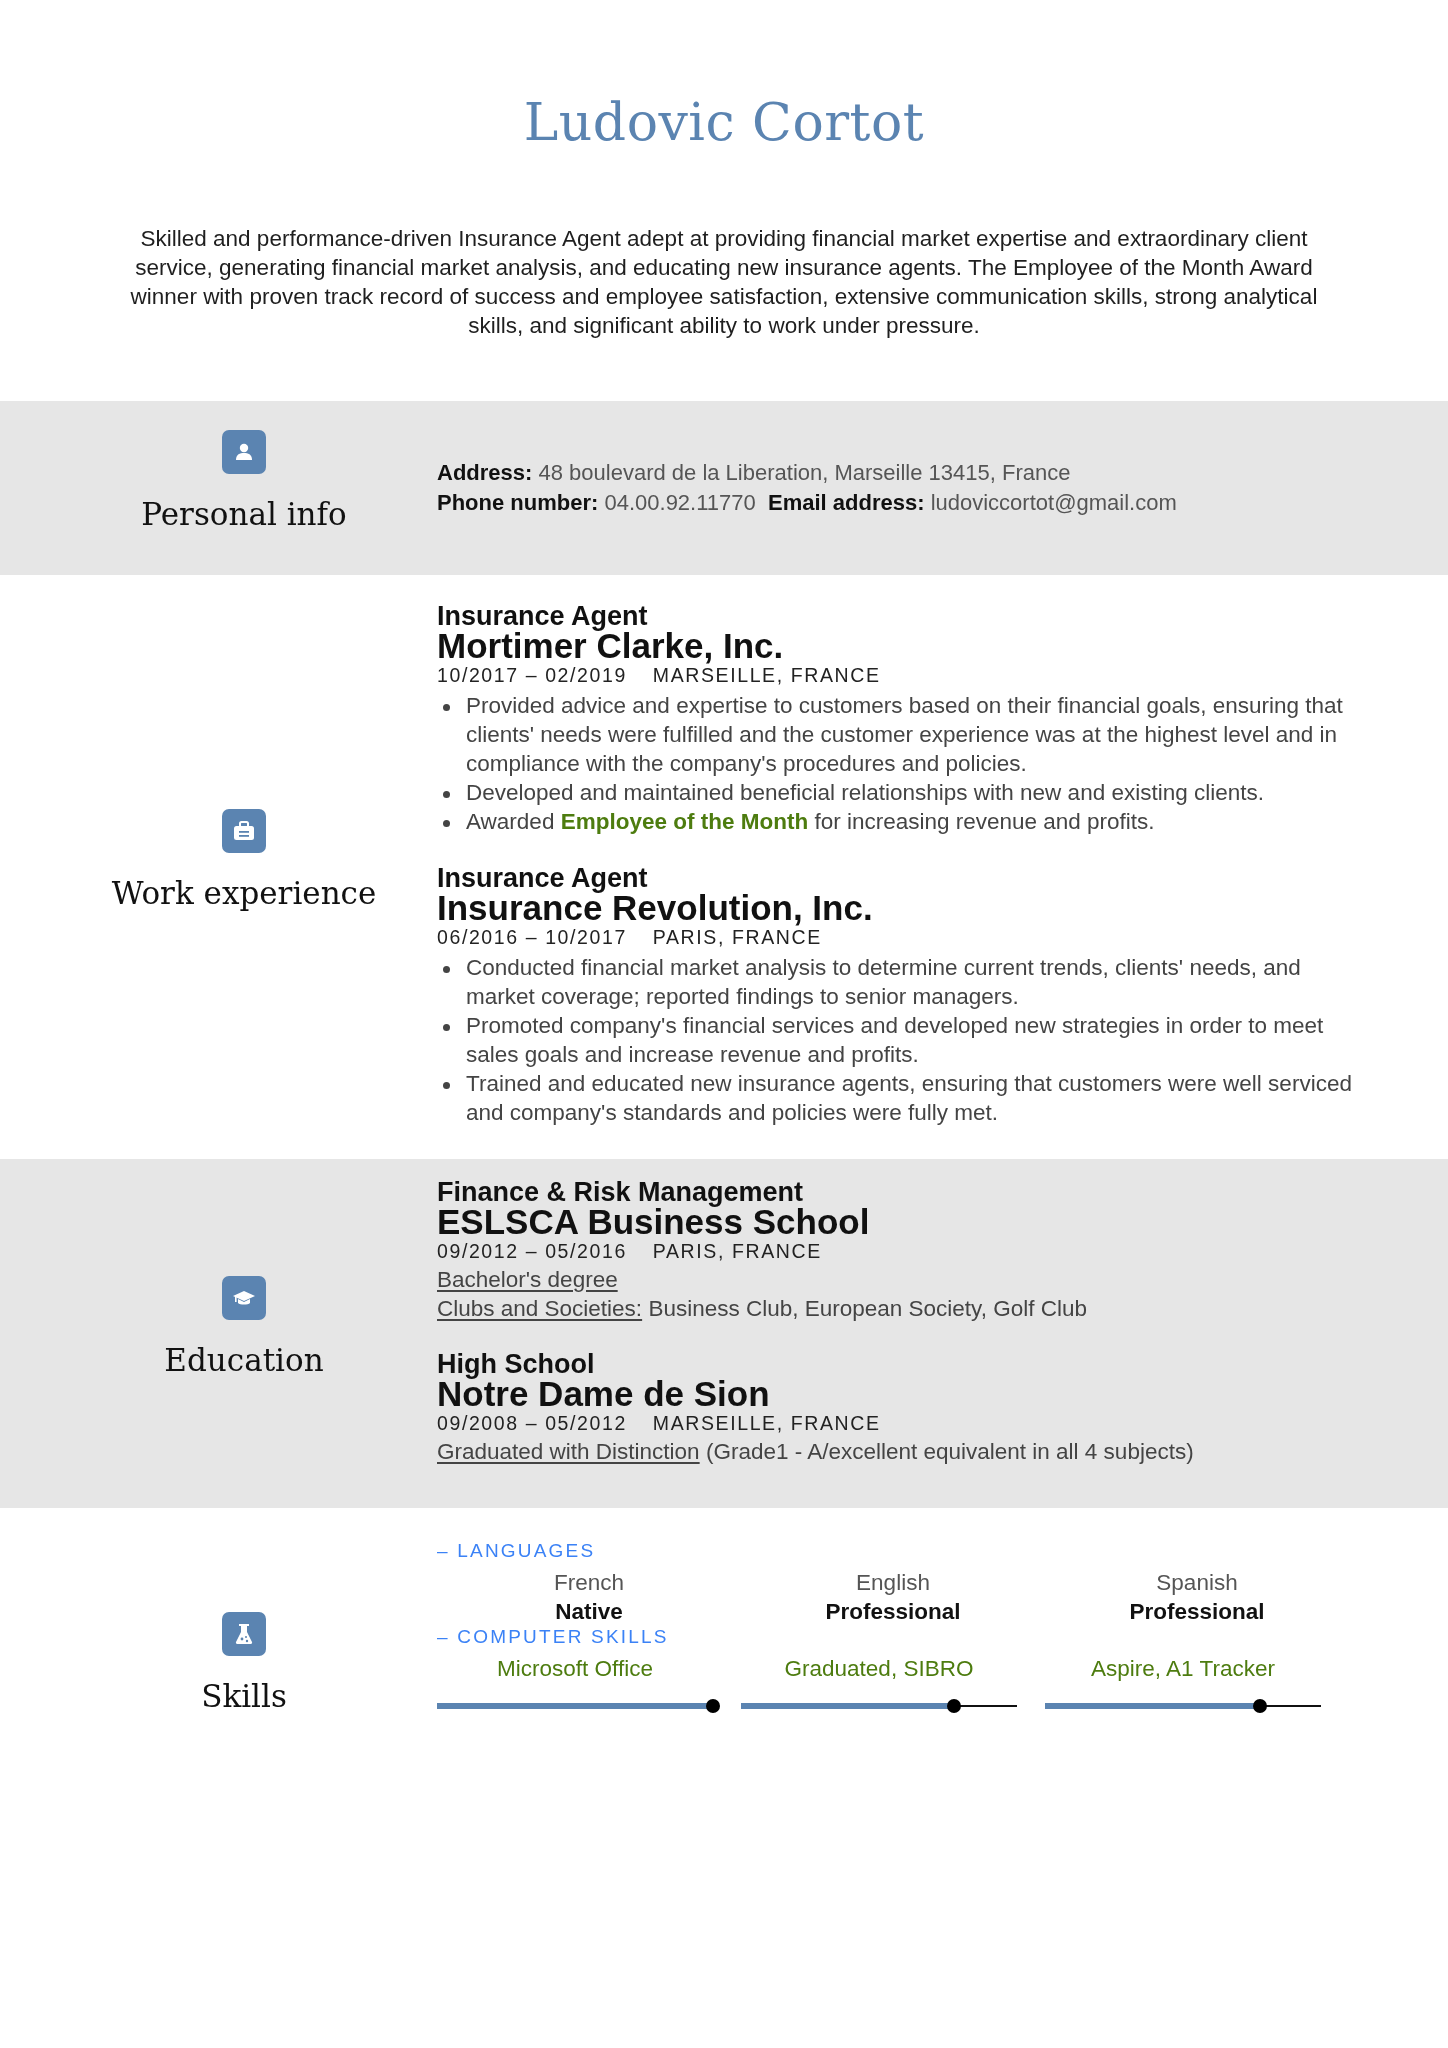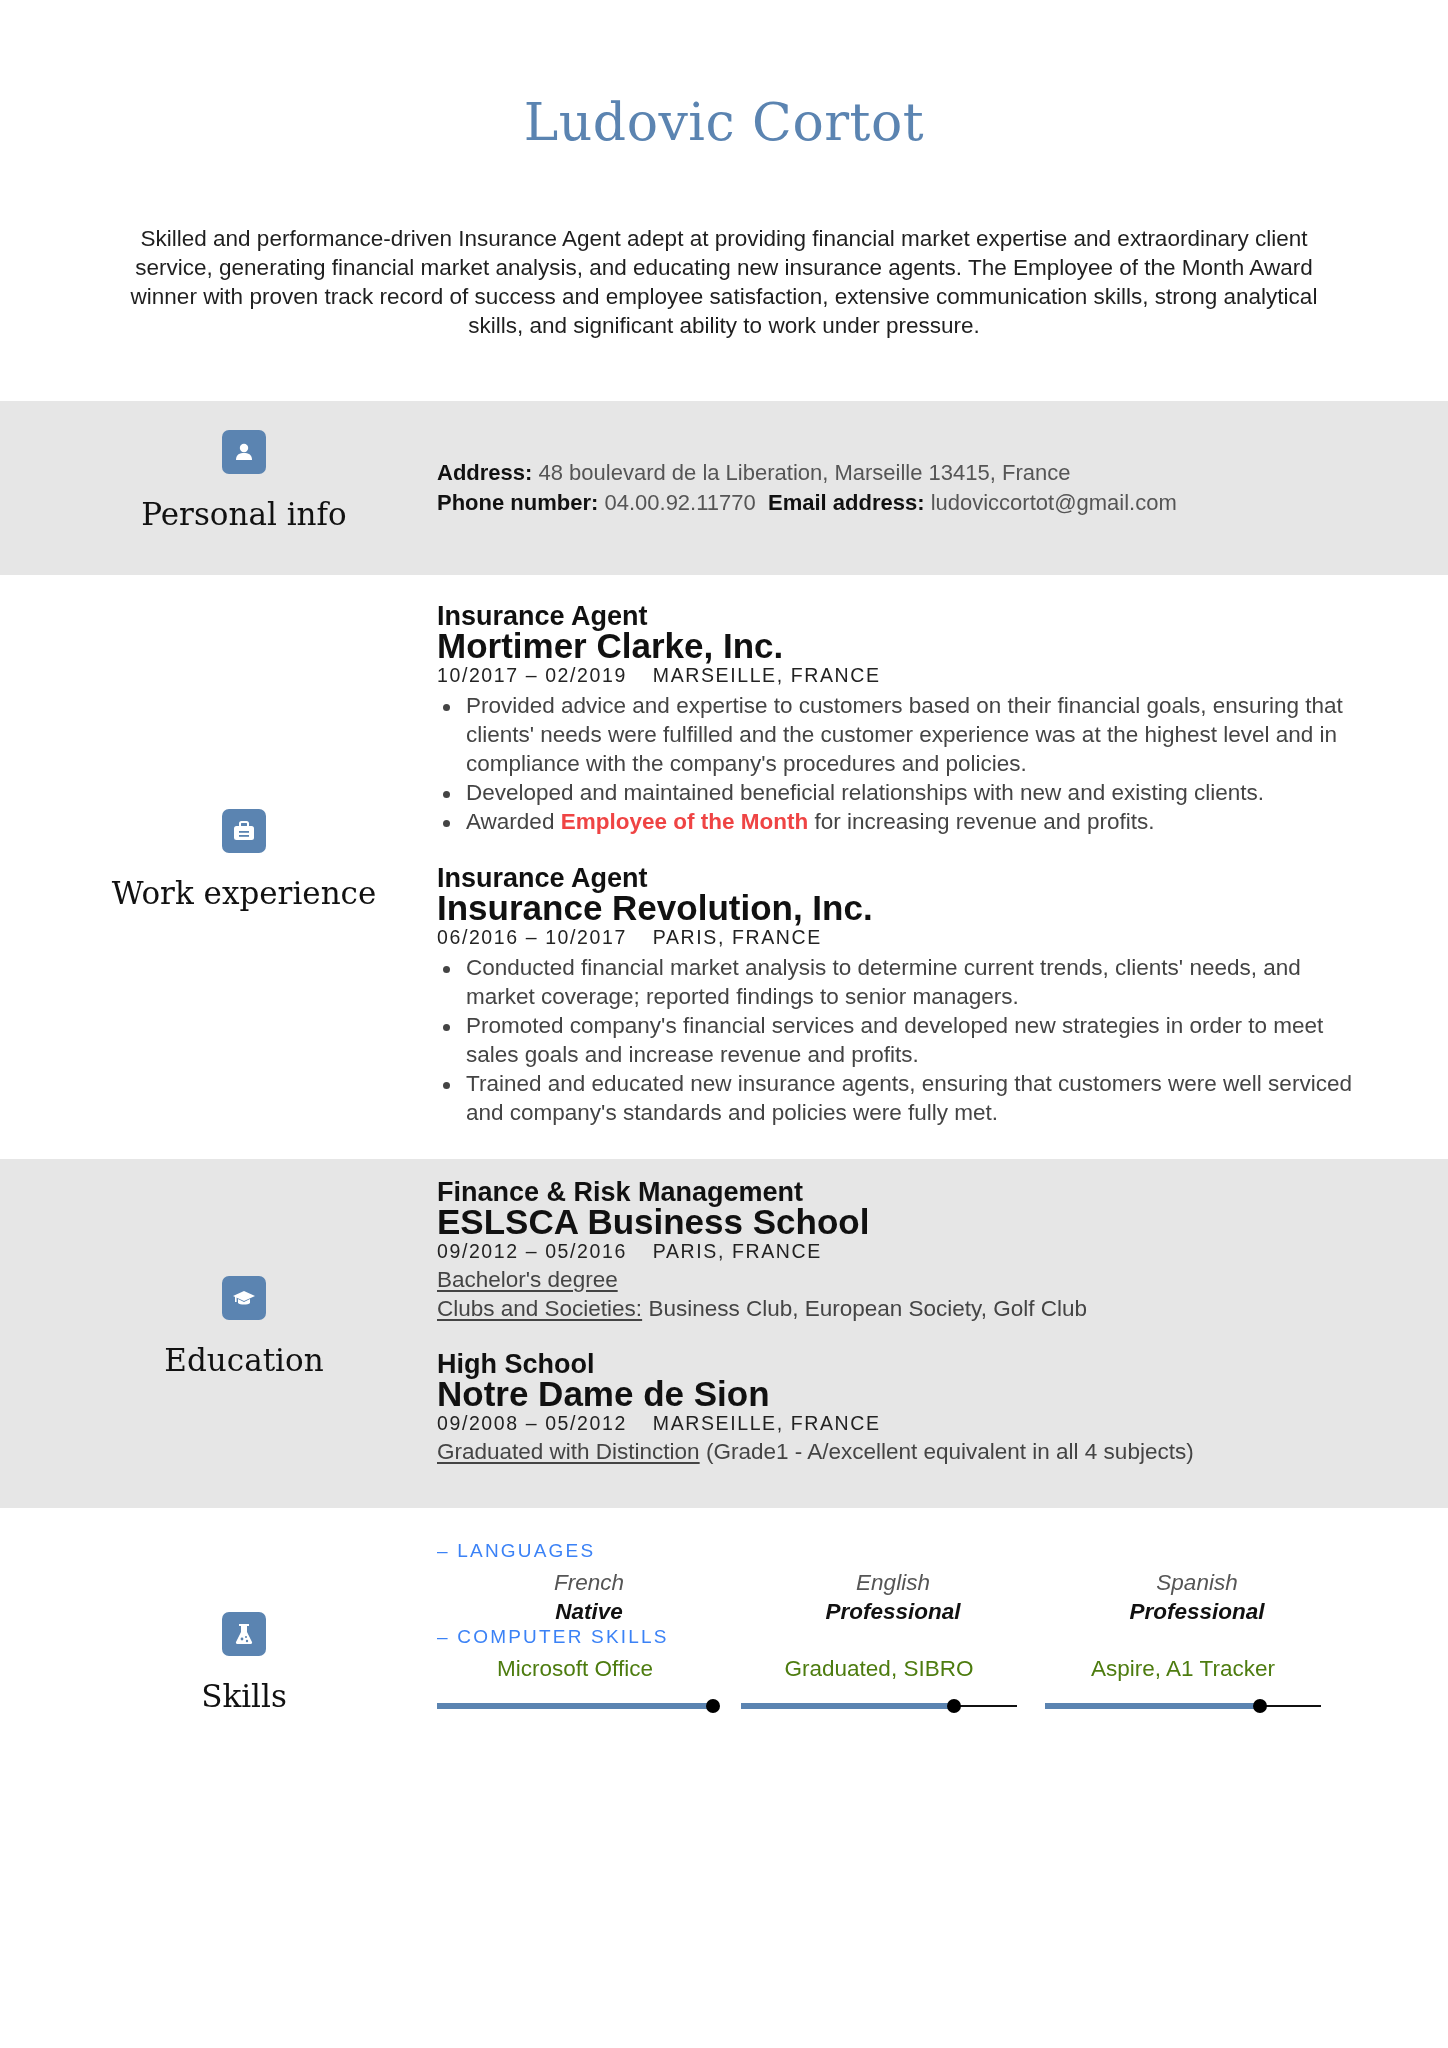--- a/index.html
+++ b/index.html
@@ -40,26 +40,26 @@
   .entry-meta { font-size: 19.5px; letter-spacing: 1.6px; color: #222; line-height: 28px; }
   .entry-meta .loc { margin-left: 26px; }
   ul.bullets { list-style: none; margin-top: 2px; }
   ul.bullets li {
     position: relative; padding-left: 29px; font-size: 22.5px; line-height: 29px; color: #444;
   }
   ul.bullets li::before {
     content: ""; position: absolute; left: 6px; top: 13px; width: 7px; height: 7px;
     border-radius: 50%; background: #444;
   }
-  ul.bullets li b { color: #ef4444; text-align: center; }
+  ul.bullets li b { color: #4d7c0f; text-align: center; }
   .edu-line { font-size: 22.5px; line-height: 29px; color: #444; }
   .edu-line u { text-underline-offset: 3px; }
 
   .sub-head { font-size: 19px; font-weight: normal; letter-spacing: 2.2px; color: #3b82f6; }
-  .lang-row { display: flex; margin-top: 6px; font-style: italic; }
+  .lang-row { display: flex; margin-top: 6px; }
   .lang { width: 304px; text-align: center; }
   .lang .ln { font-size: 22.5px; color: #555; line-height: 29px; }
   .lang .lv { font-size: 22.5px; font-weight: bold; color: #111; line-height: 29px; }
 
   .skill-row { display: flex; margin-top: 6px; }
   .skill { width: 276px; margin-right: 28px; }
   .skill .sn { font-size: 22.5px; color: #4d7c0f; text-align: center; line-height: 29px; }
   .track { position: relative; height: 18px; margin-top: 14px; }
   .track .rest { position: absolute; left: 0; right: 0; top: 8px; height: 2px; background: #111; }
   .track .fill { position: absolute; left: 0; top: 6px; height: 6px; background: #5b84b1; }

